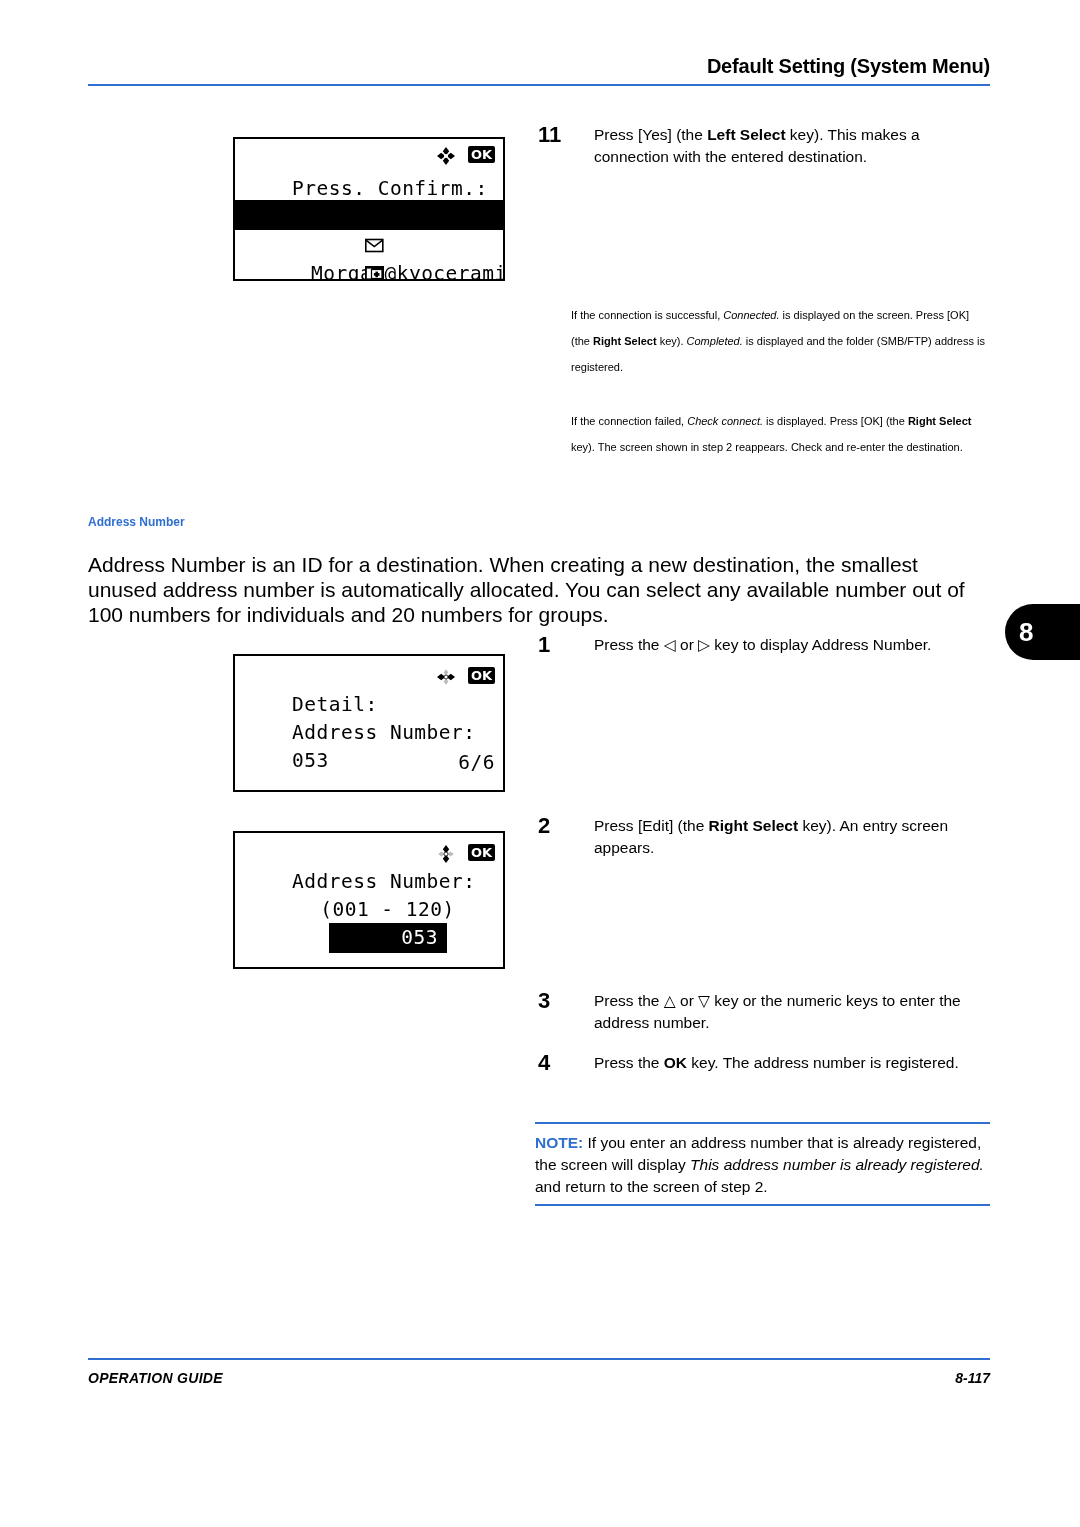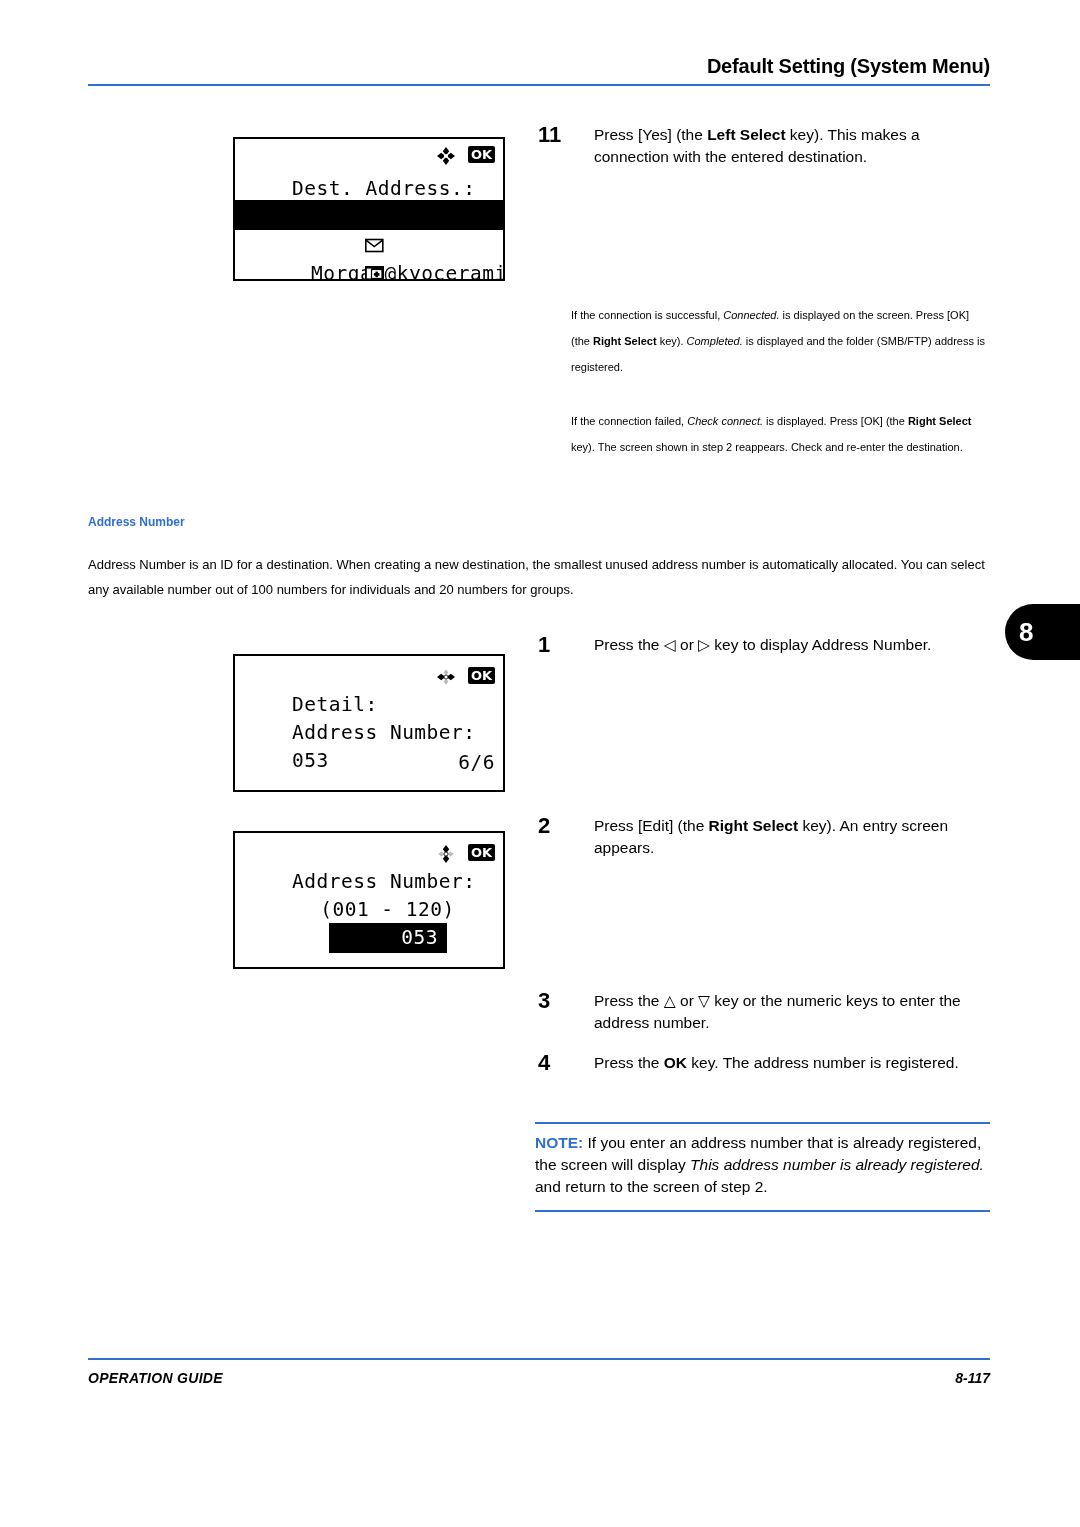--- a/index.html
+++ b/index.html
@@ -155,40 +155,40 @@
     top: 515px;
     font-size: 12px;
     font-weight: bold;
     color: #2f6fd0;
   }
   #section-body {
     position: absolute;
     left: 88px;
     top: 552px;
     width: 902px;
-    font-size: 13px;
+    font-size: 21px;
     line-height: 25px;
   }
 
   
   #note-box {
     position: absolute;
     left: 535px;
     top: 1122px;
     width: 455px;
   }
   .note-rule {
     width: 100%;
     height: 2px;
     background: #2f6fd0;
   }
   #note-text {
     font-size: 15.5px;
     line-height: 22px;
-    padding: 8px 0 12px 0;
+    padding: 8px 0 6px 0;
   }
   .note-label {
     color: #2f6fd0;
     font-weight: bold;
   }
 
   
   #footer-rule {
     position: absolute;
     left: 88px;
@@ -223,21 +223,21 @@
 <div id="header-title">Default Setting (System Menu)</div>
 <div id="header-rule"></div>
 
 <div id="page-tab">
   <span>8</span>
 </div>
 
 <div class="lcd" id="panel-dest-confirm" style="left:233px; top:137px; width:272px; height:144px;">
 
   <div class="lcd-line" style="top:5px;">
-    <span>Dest. Address.:</span>
+    <span>Press. Confirm.:</span>
   </div>
   <div class="topright">
     <span class="nav-icon">
       <svg viewBox="0 0 20 20" width="20" height="20" aria-hidden="true">
         <polygon points="10,1 13.2,5.2 10,9.4 6.8,5.2" fill="#000"></polygon>
         <polygon points="10,10.6 13.2,14.8 10,19 6.8,14.8" fill="#000"></polygon>
         <polygon points="1,10 5.2,6.8 9.4,10 5.2,13.2" fill="#000"></polygon>
         <polygon points="10.6,10 14.8,6.8 19,10 14.8,13.2" fill="#000"></polygon>
         <circle cx="10" cy="10" r="2.1" fill="#fff"></circle>
       </svg>

